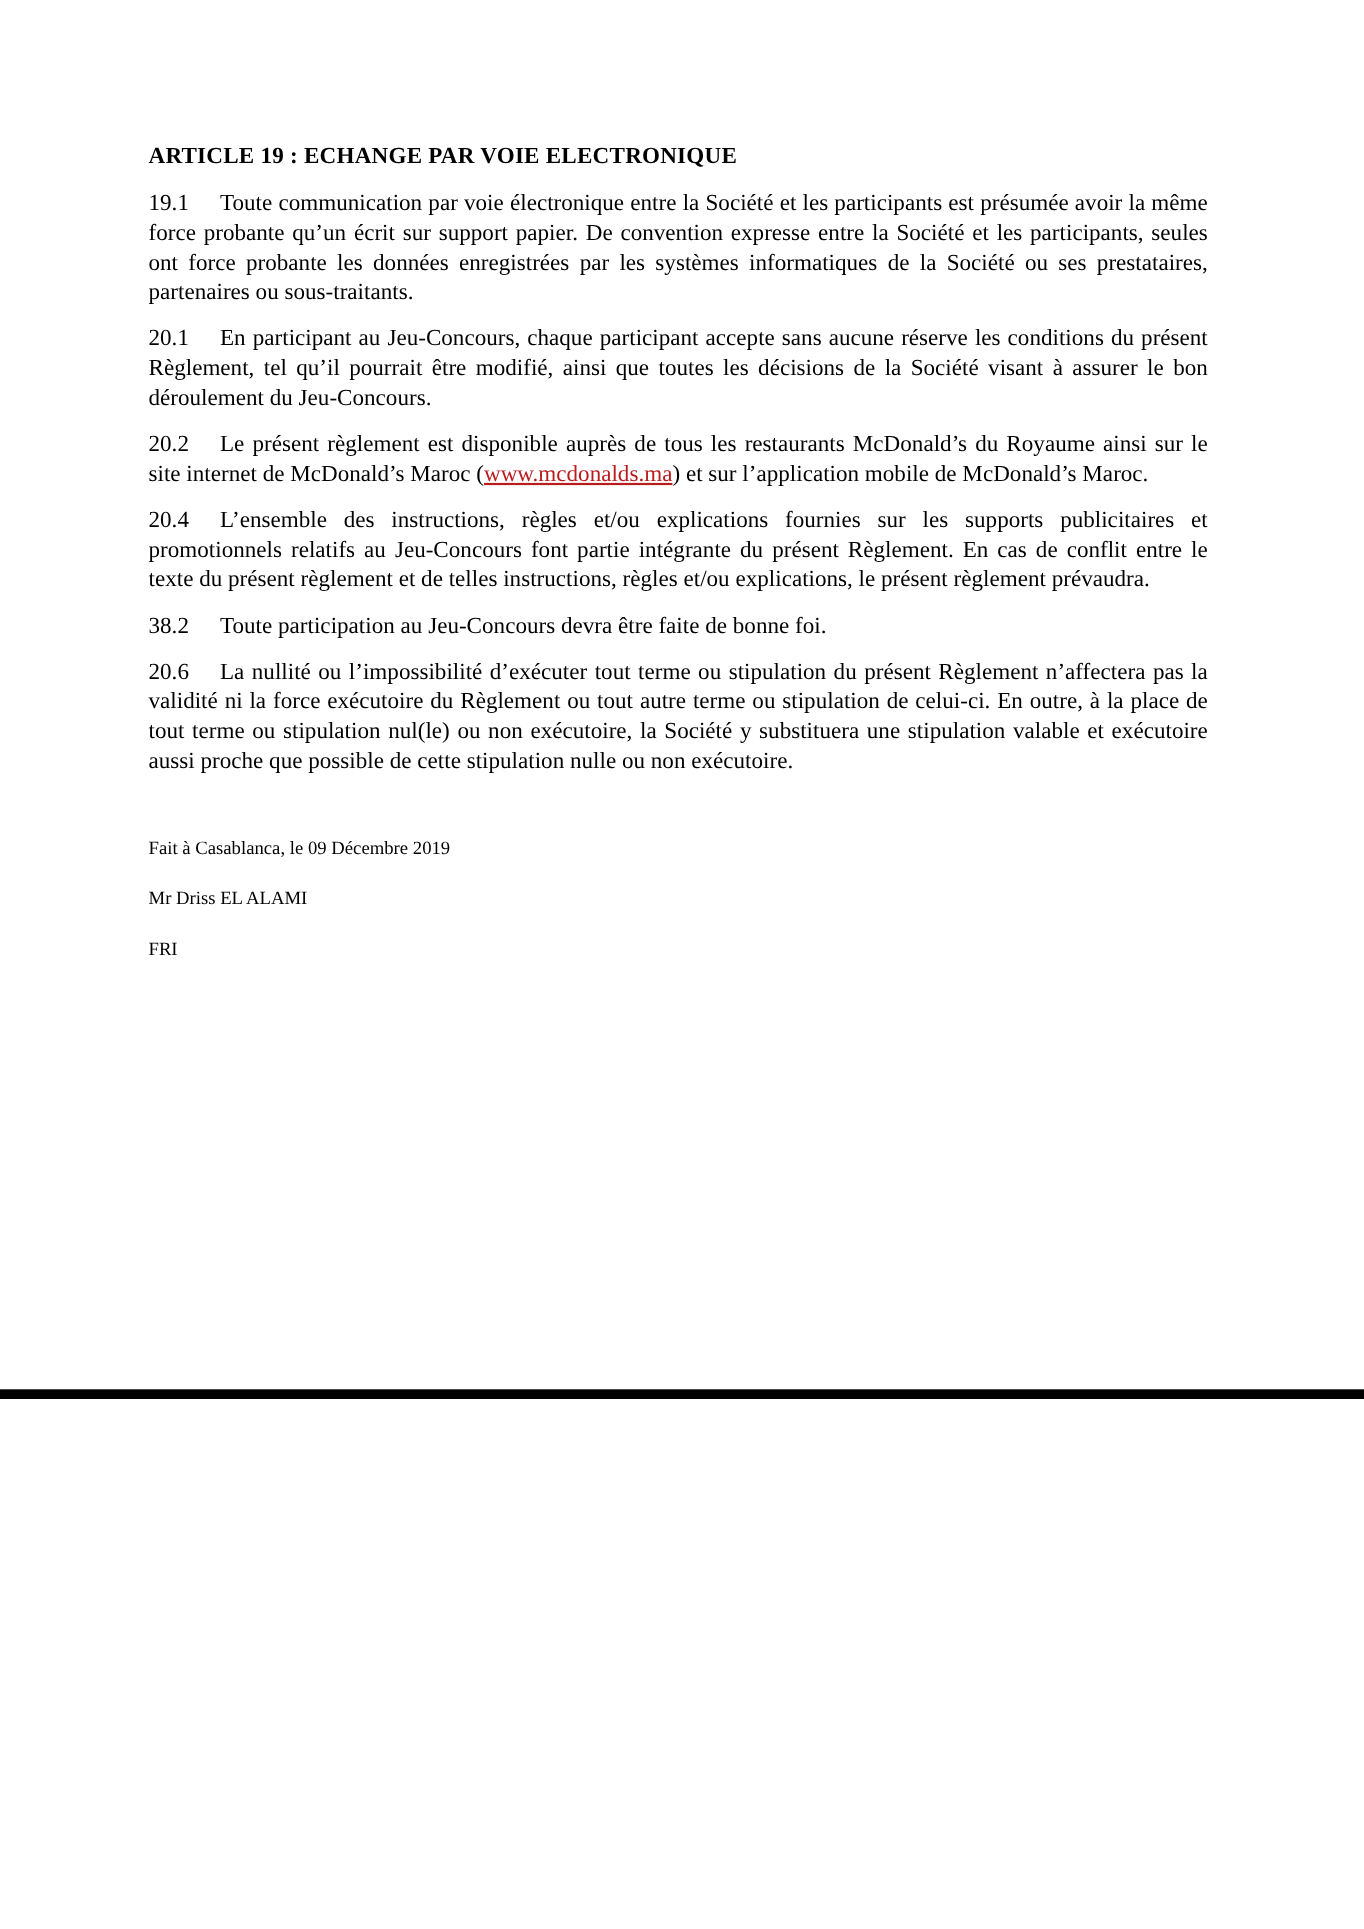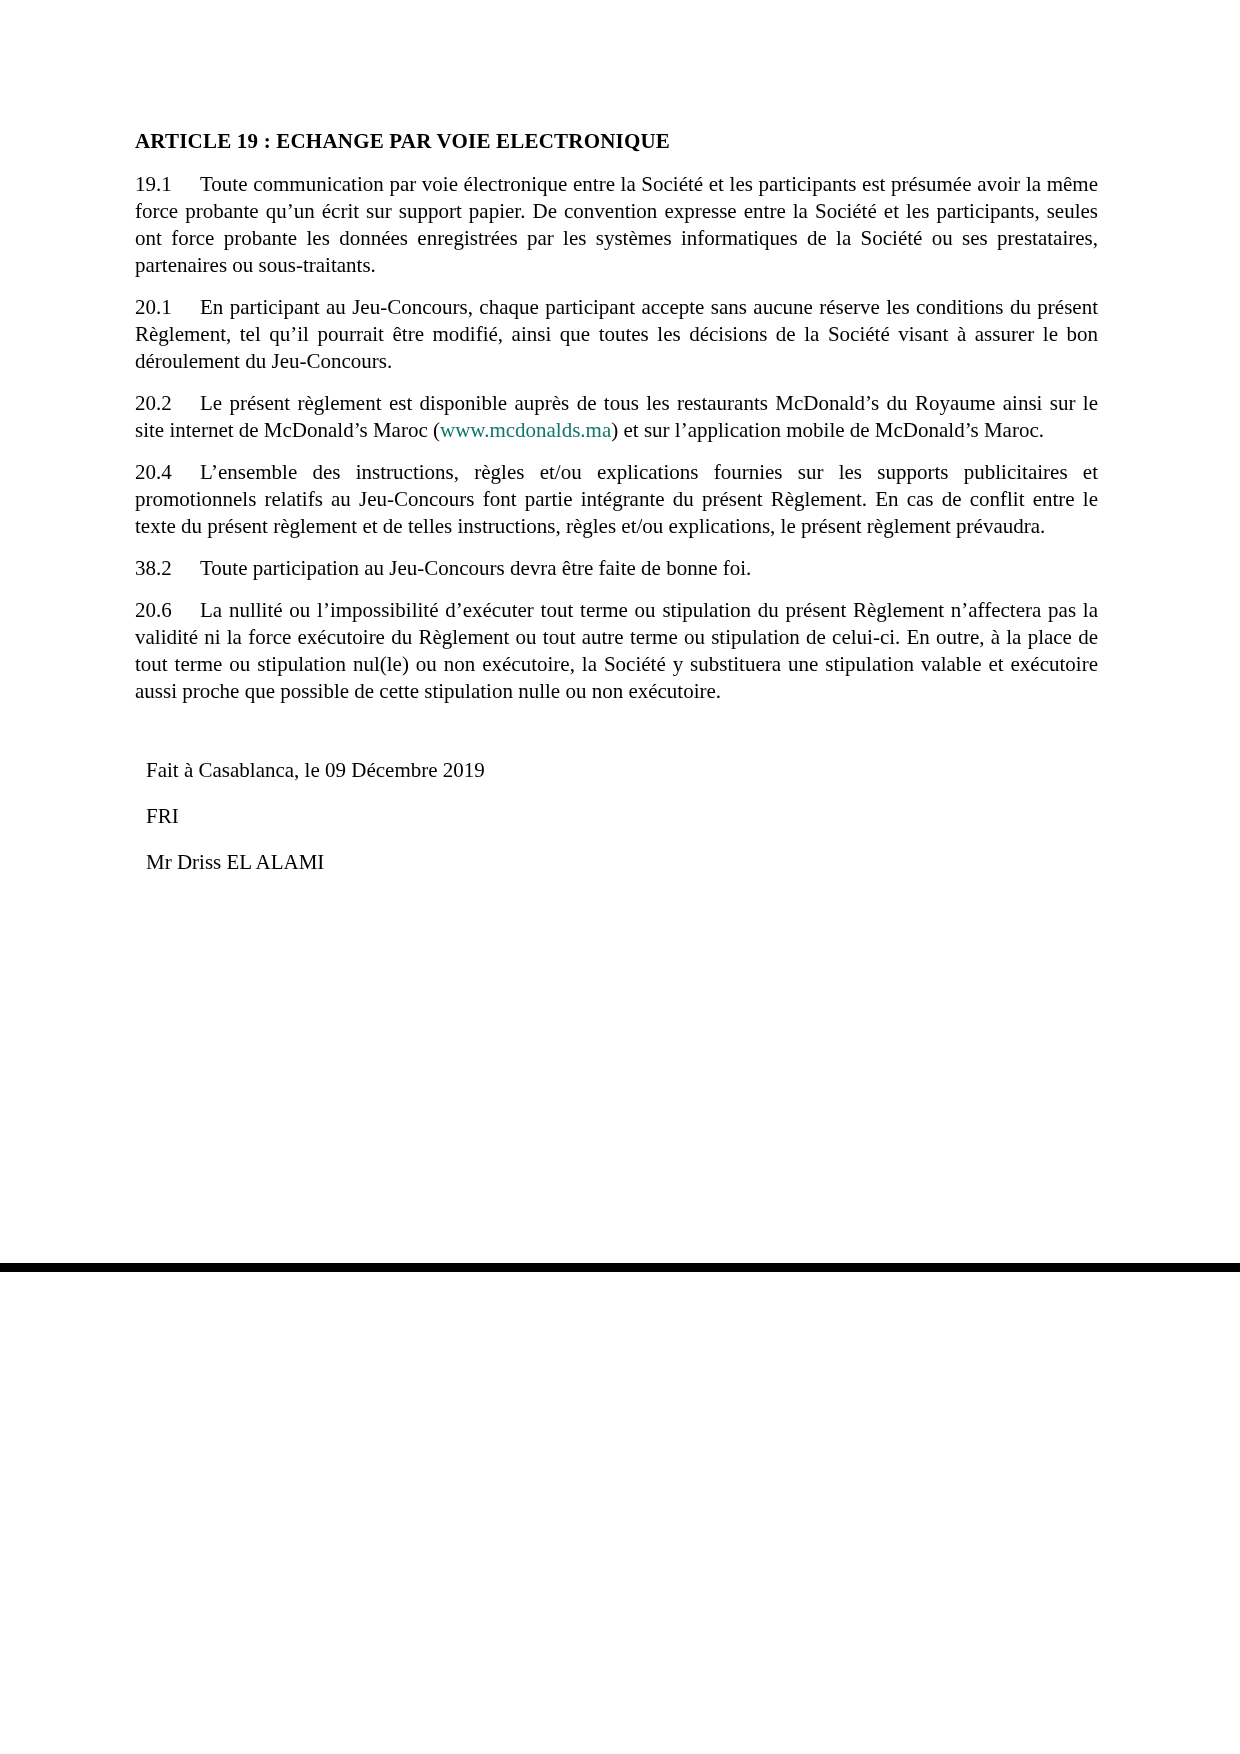--- a/index.html
+++ b/index.html
@@ -33,30 +33,31 @@
     font-size: 21px;
     line-height: 27px;
     margin: 0 0 15px 0;
     text-align: justify;
   }
   .num {
     display: inline-block;
     width: 65px;
   }
   .link {
-    color: #0f766e;
+    color: #b91c1c;
+    text-decoration: underline;
     cursor: pointer;
   }
   .closing-block {
     margin-top: 52px;
   }
   .closing-line {
-    font-size: 21px;
+    font-size: 17px;
     line-height: 27px;
-    margin: 0 0 19px 11px;
+    margin: 0 0 19px 0;
     text-align: left;
   }
   .page-number {
     position: absolute;
     left: 266px;
     top: 1470px;
     font-size: 16px;
     line-height: 20px;
   }
   .bottom-bar {
@@ -86,21 +87,21 @@
 
     <p class="para"><span class="num">20.4</span><span>L’ensemble des instructions, règles et/ou explications fournies sur les supports publicitaires et promotionnels relatifs au Jeu-Concours font partie intégrante du présent Règlement. En cas de conflit entre le texte du présent règlement et de telles instructions, règles et/ou explications, le présent règlement prévaudra.</span></p>
 
     <p class="para"><span class="num">38.2</span><span>Toute participation au Jeu-Concours devra être faite de bonne foi.</span></p>
 
     <p class="para"><span class="num">20.6</span><span>La nullité ou l’impossibilité d’exécuter tout terme ou stipulation du présent Règlement n’affectera pas la validité ni la force exécutoire du Règlement ou tout autre terme ou stipulation de celui-ci. En outre, à la place de tout terme ou stipulation nul(le) ou non exécutoire, la Société y substituera une stipulation valable et exécutoire aussi proche que possible de cette stipulation nulle ou non exécutoire.</span></p>
 
 
     <div class="closing-block">
       <p class="closing-line">Fait à Casablanca, le 09 Décembre 2019</p>
+      <p class="closing-line">Mr Driss EL ALAMI</p>
       <p class="closing-line">FRI</p>
-      <p class="closing-line">Mr Driss EL ALAMI</p>
     </div>
 
   </div>
 
   <div class="page-number">8</div>
   <div class="bottom-bar"></div>
 </div>
 
 </body></html>

